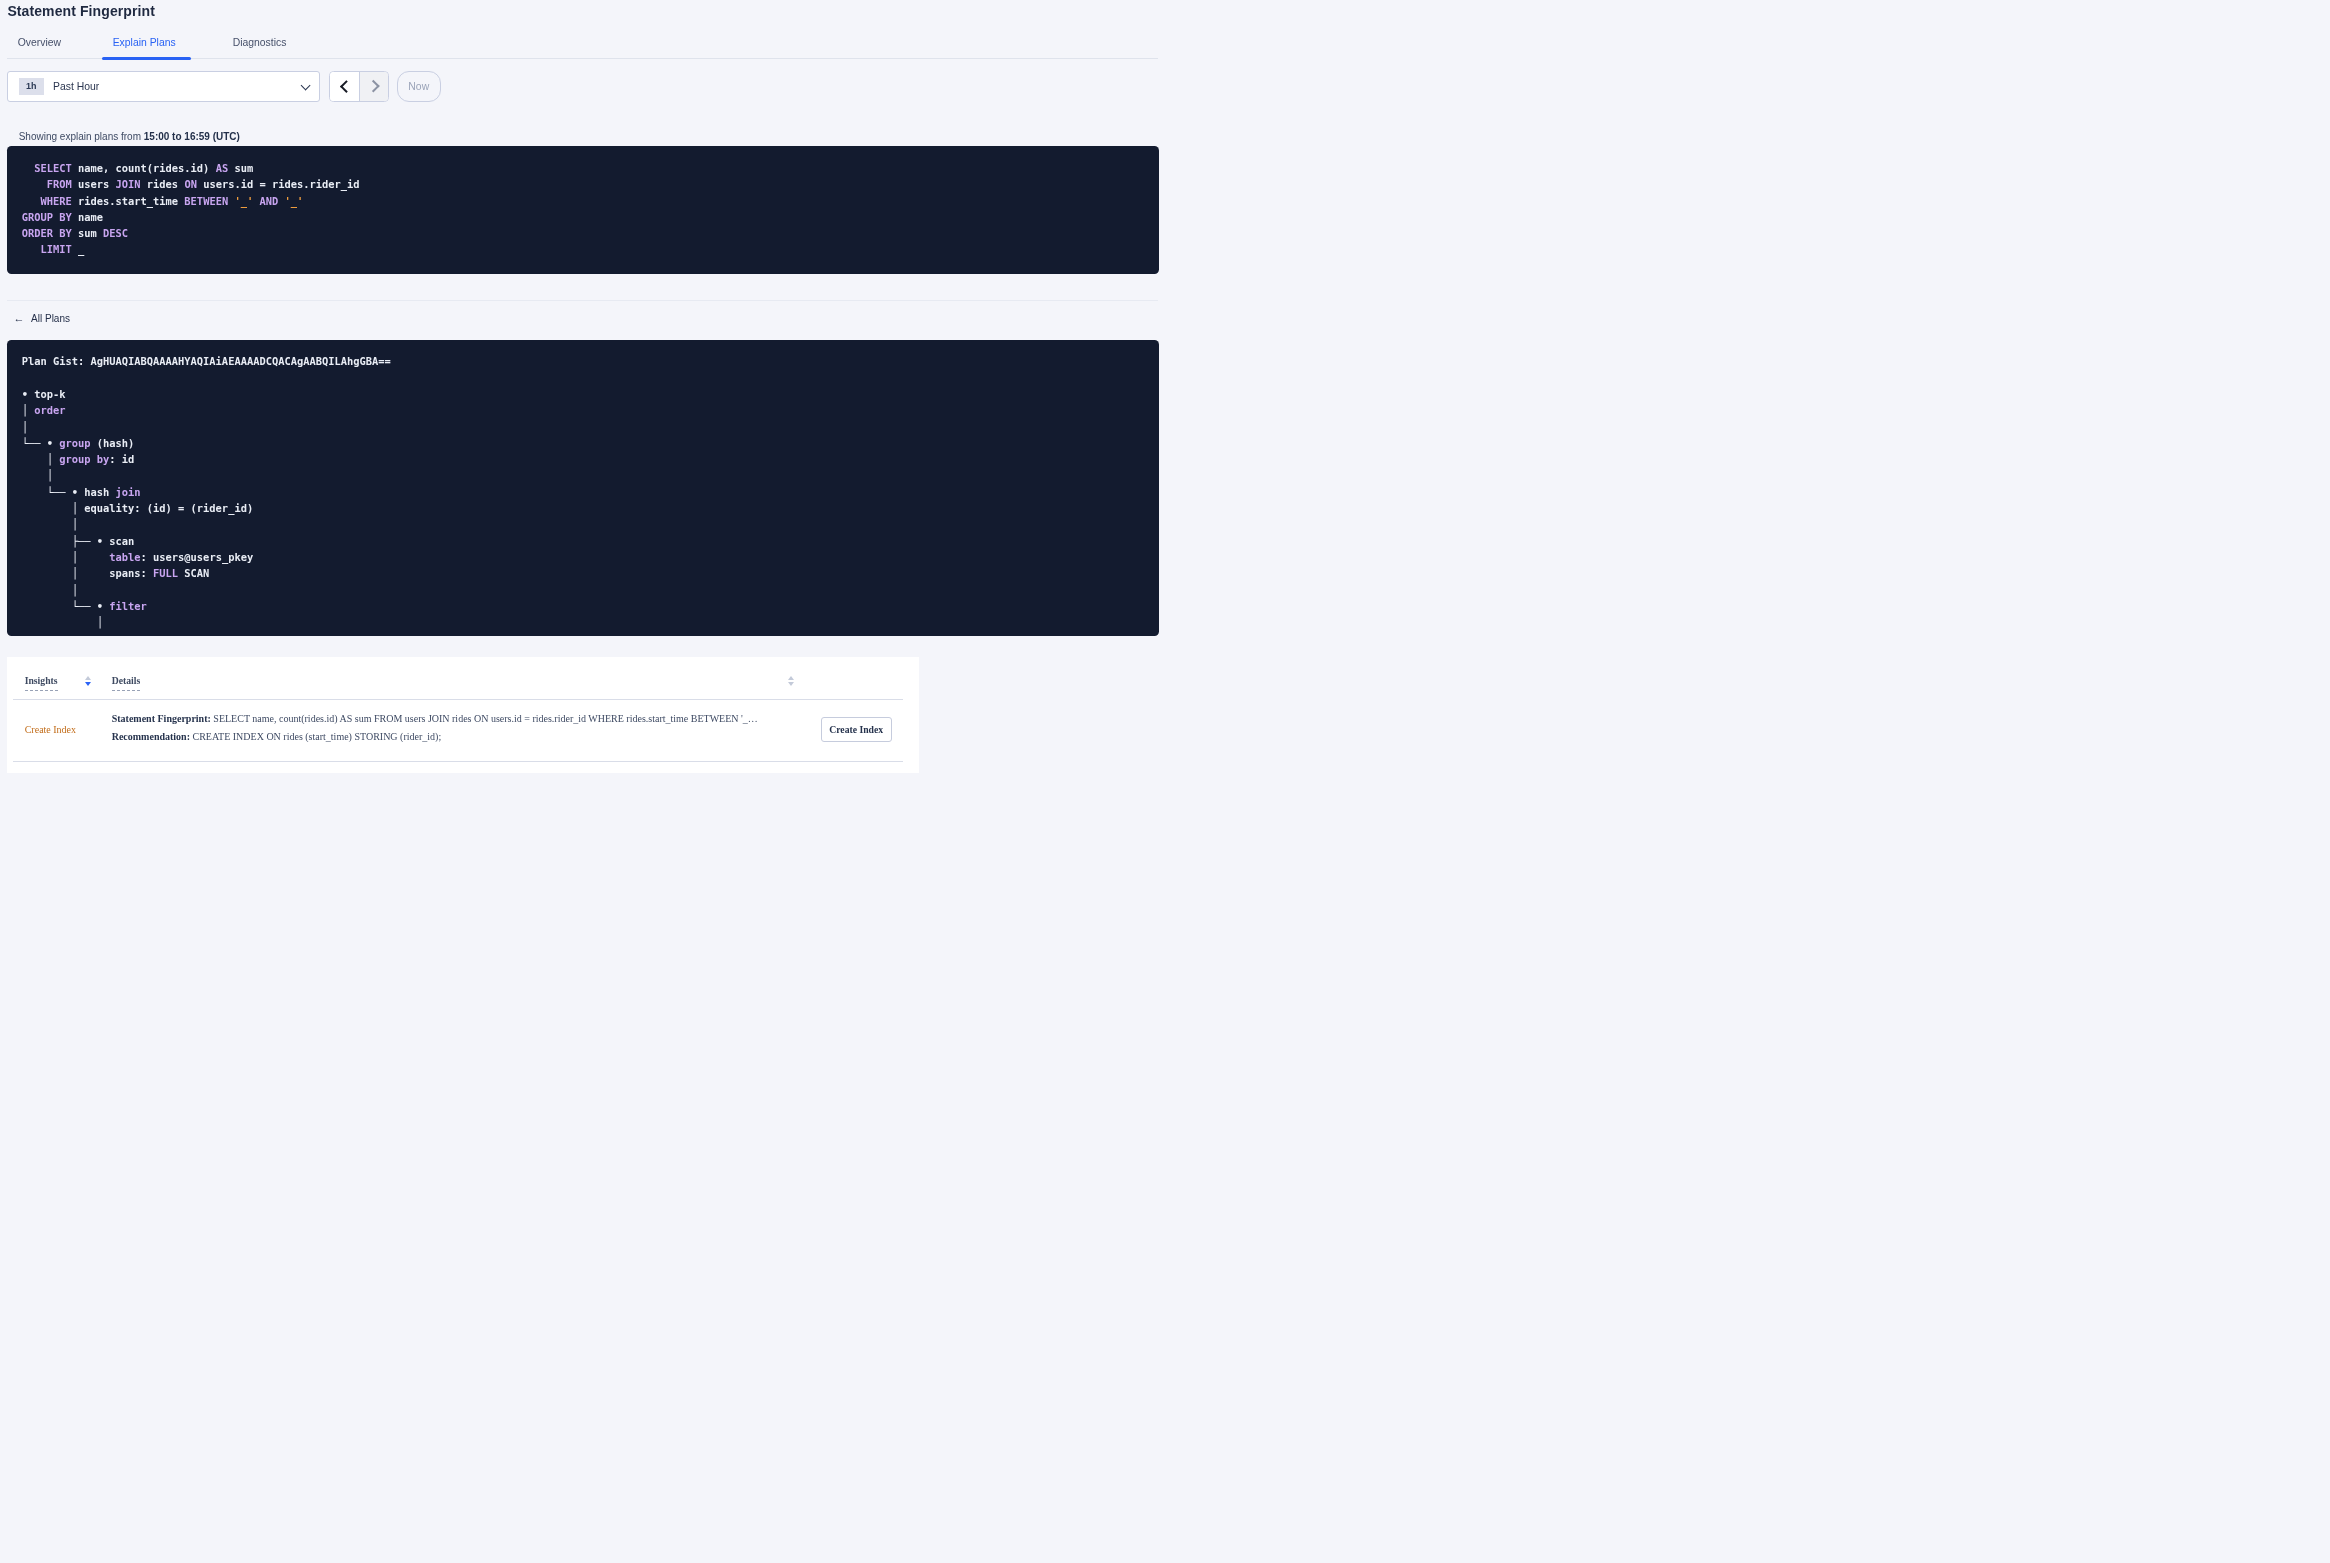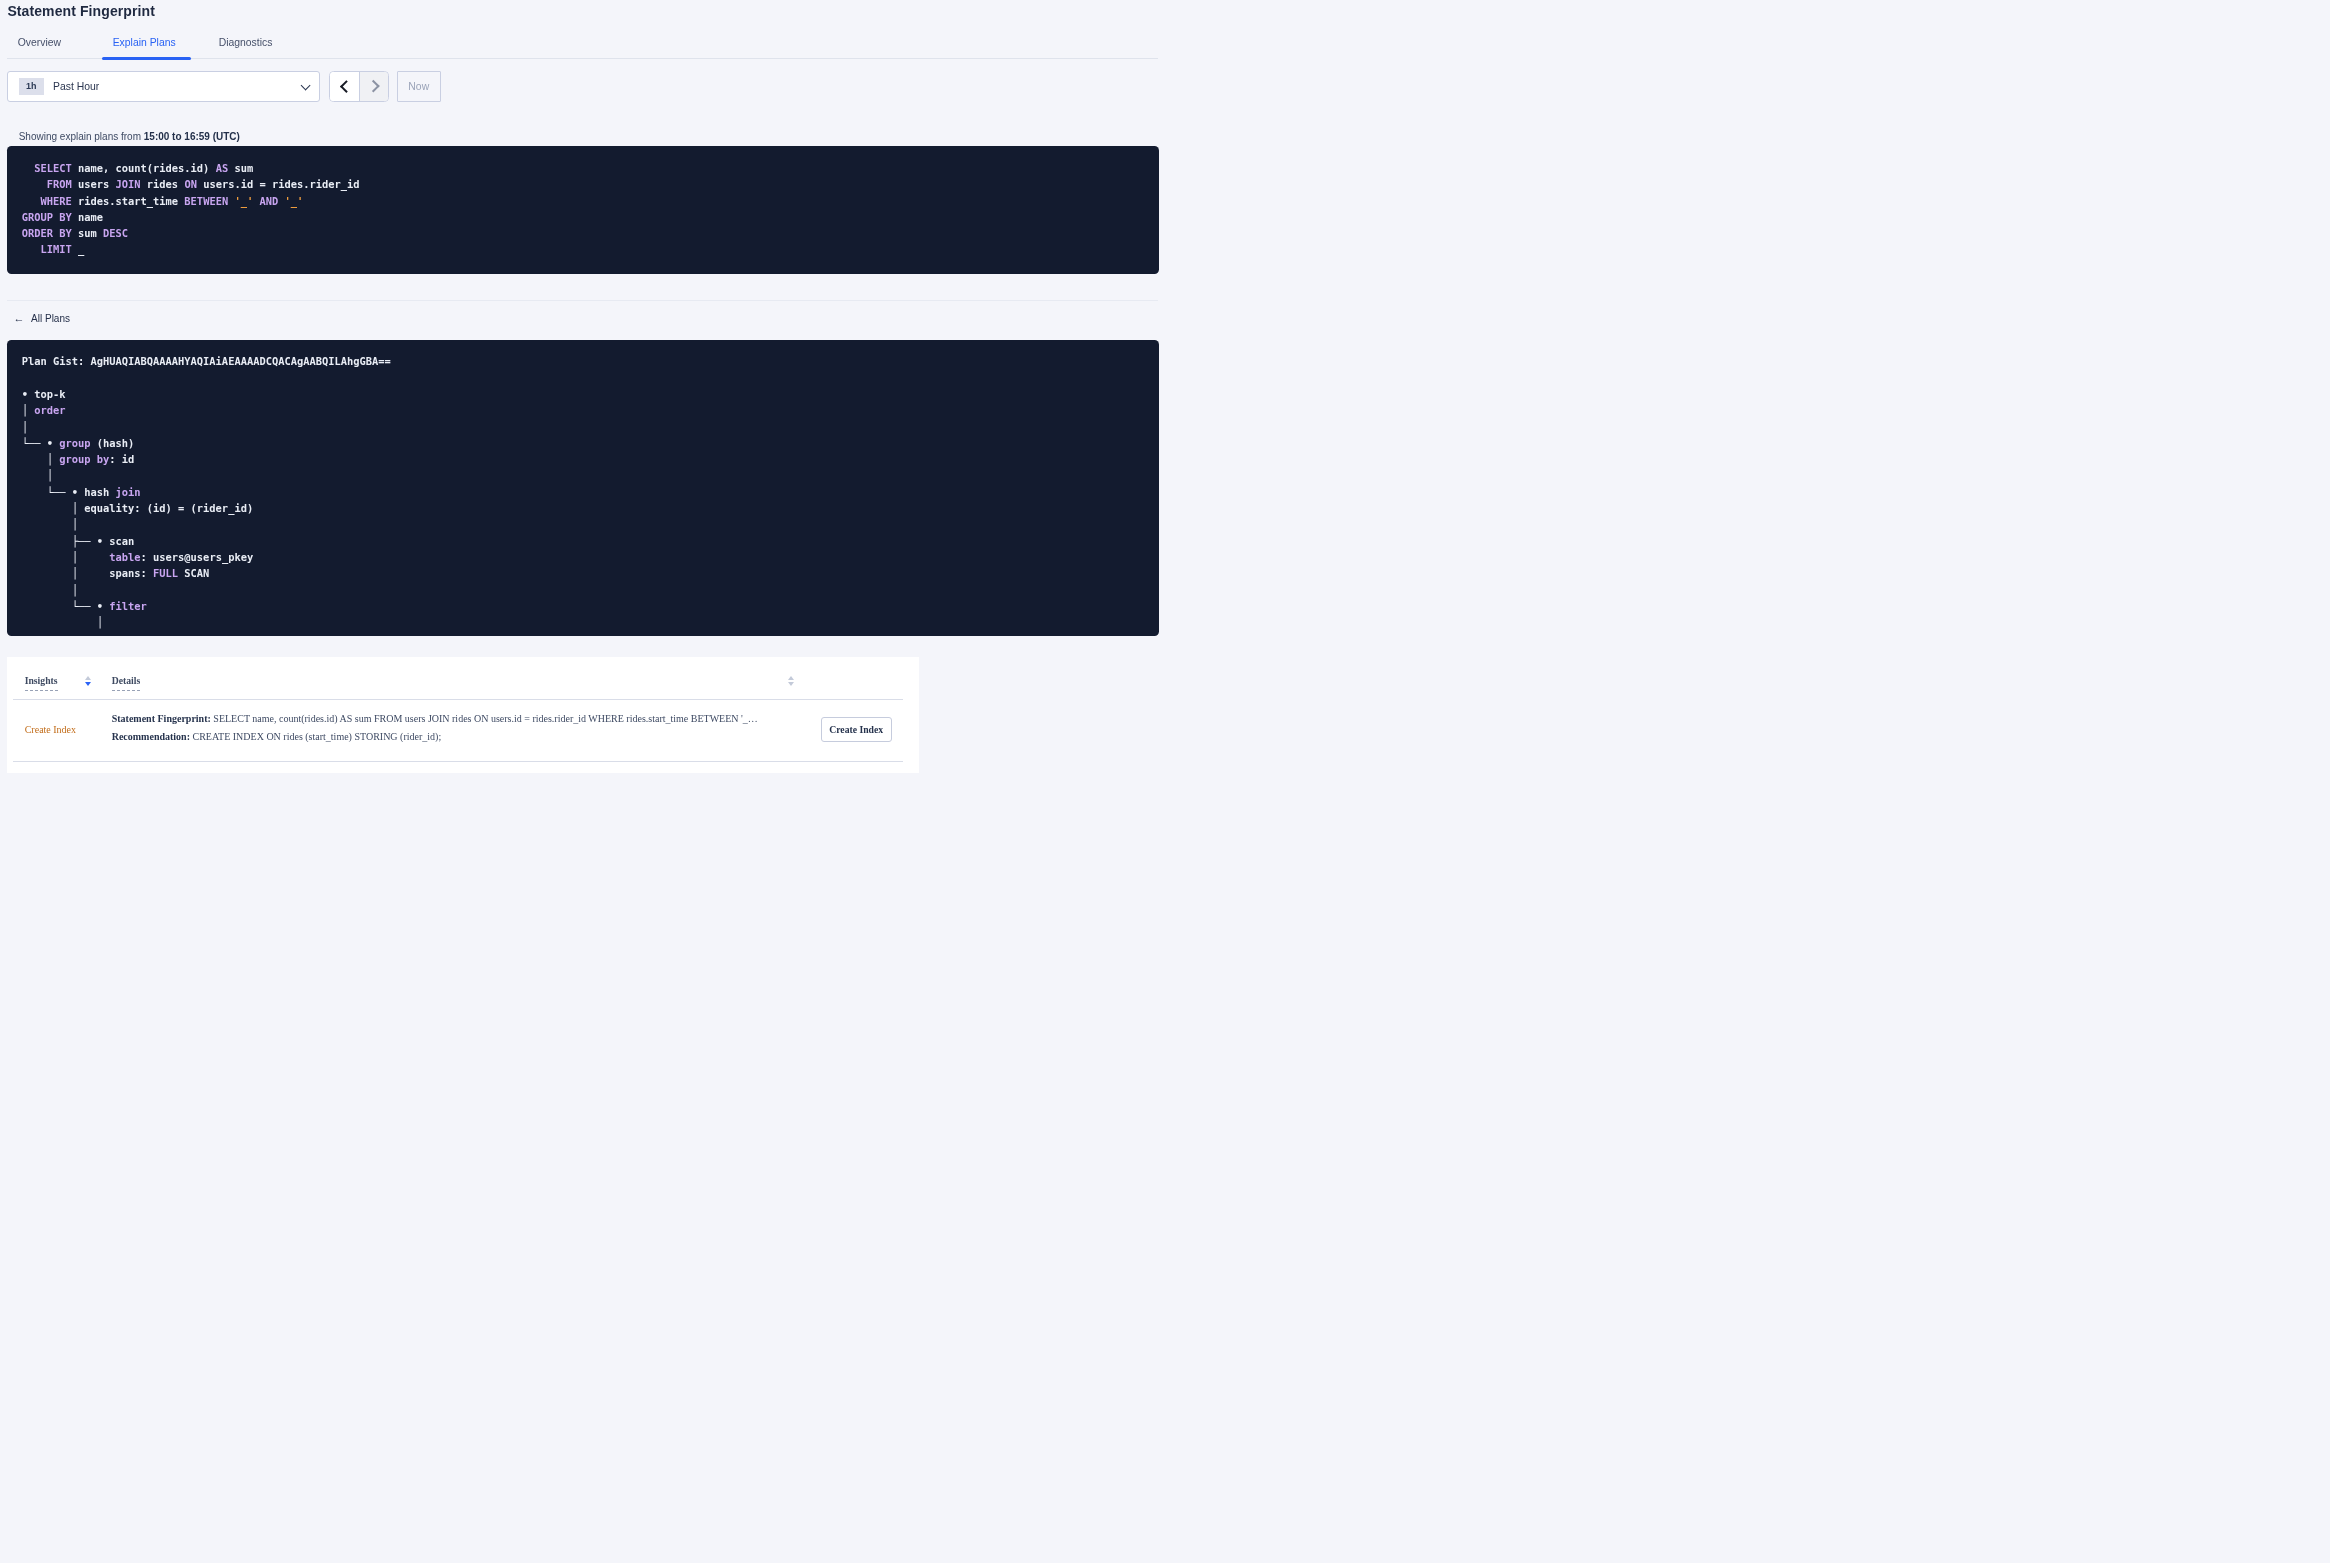--- a/index.html
+++ b/index.html
@@ -27,21 +27,21 @@
   }
   .dd-label{margin-left:9px;font-size:10.4px;color:#2b3650;}
   .dd-caret{margin-left:auto;width:6px;height:6px;border-right:1.2px solid #2a3650;border-bottom:1.2px solid #2a3650;transform:rotate(45deg) translateY(-1.5px);}
   .arrow-group{margin-left:9.7px;display:flex;border:0.7px solid #c9cfe2;border-radius:4.5px;overflow:hidden;background:#fff;}
   .arrow-btn{width:29px;display:flex;align-items:center;justify-content:center;background:#fff;border:none;cursor:pointer;padding:0;}
   .arrow-btn.next{background:#f0f1f4;border-left:0.7px solid #c9cfe2;cursor:default;}
   .chev{display:inline-block;width:6.7px;height:6.7px;border-left:2.2px solid #181b25;border-bottom:2.2px solid #181b25;}
   .chev.left{transform:rotate(45deg);margin-left:3px;}
   .chev.right{border-color:#8c93a3;transform:rotate(-135deg);margin-right:3px;}
   .now-btn{
-    margin-left:7.4px;width:44px;background:transparent;border:0.7px solid #c9cfe2;border-radius:1px;
+    margin-left:7.4px;width:44px;background:transparent;border:0.7px solid #c9cfe2;border-radius:12px;
     color:#9aa3b8;font-size:10.4px;font-family:inherit;cursor:default;
   }
   
   .caption{position:absolute;left:6.7px;top:119px;font-size:10px;color:#3e4a63;margin:12px;}
   .caption b{color:#23304a;}
   
   .code-panel{
     position:absolute;left:6.7px;width:1152px;background:#131b2f;border-radius:4.5px;
     box-sizing:border-box;padding:13.4px 15px;overflow:hidden;
   }
@@ -84,21 +84,21 @@
   }
 </style>
 </head>
 <body>
 
 <h1 class="page-title">Statement Fingerprint</h1>
 
 <nav class="tabbar">
   <div class="tab" style="left:11px">Overview</div>
   <div class="tab active" style="left:106px">Explain Plans</div>
-  <div class="tab" style="left:212px">Diagnostics</div>
+  <div class="tab" style="left:226px">Diagnostics</div>
   <div class="tab-underline"></div>
 </nav>
 
 <div class="controls">
   <div class="dropdown">
     <span class="dd-badge">1h</span>
     <span class="dd-label">Past Hour</span>
     <span class="dd-caret"></span>
   </div>
   <div class="arrow-group">

